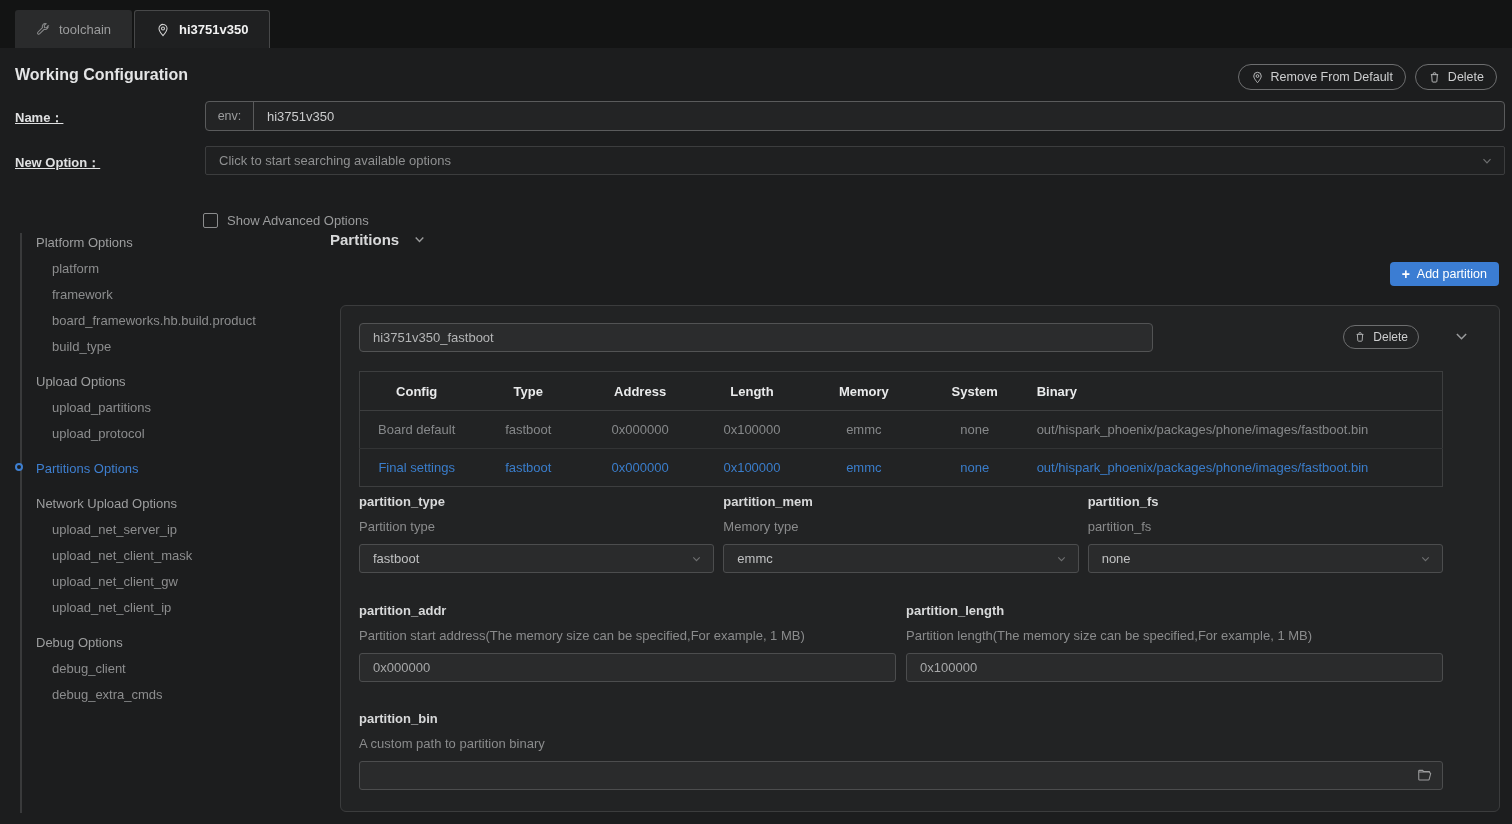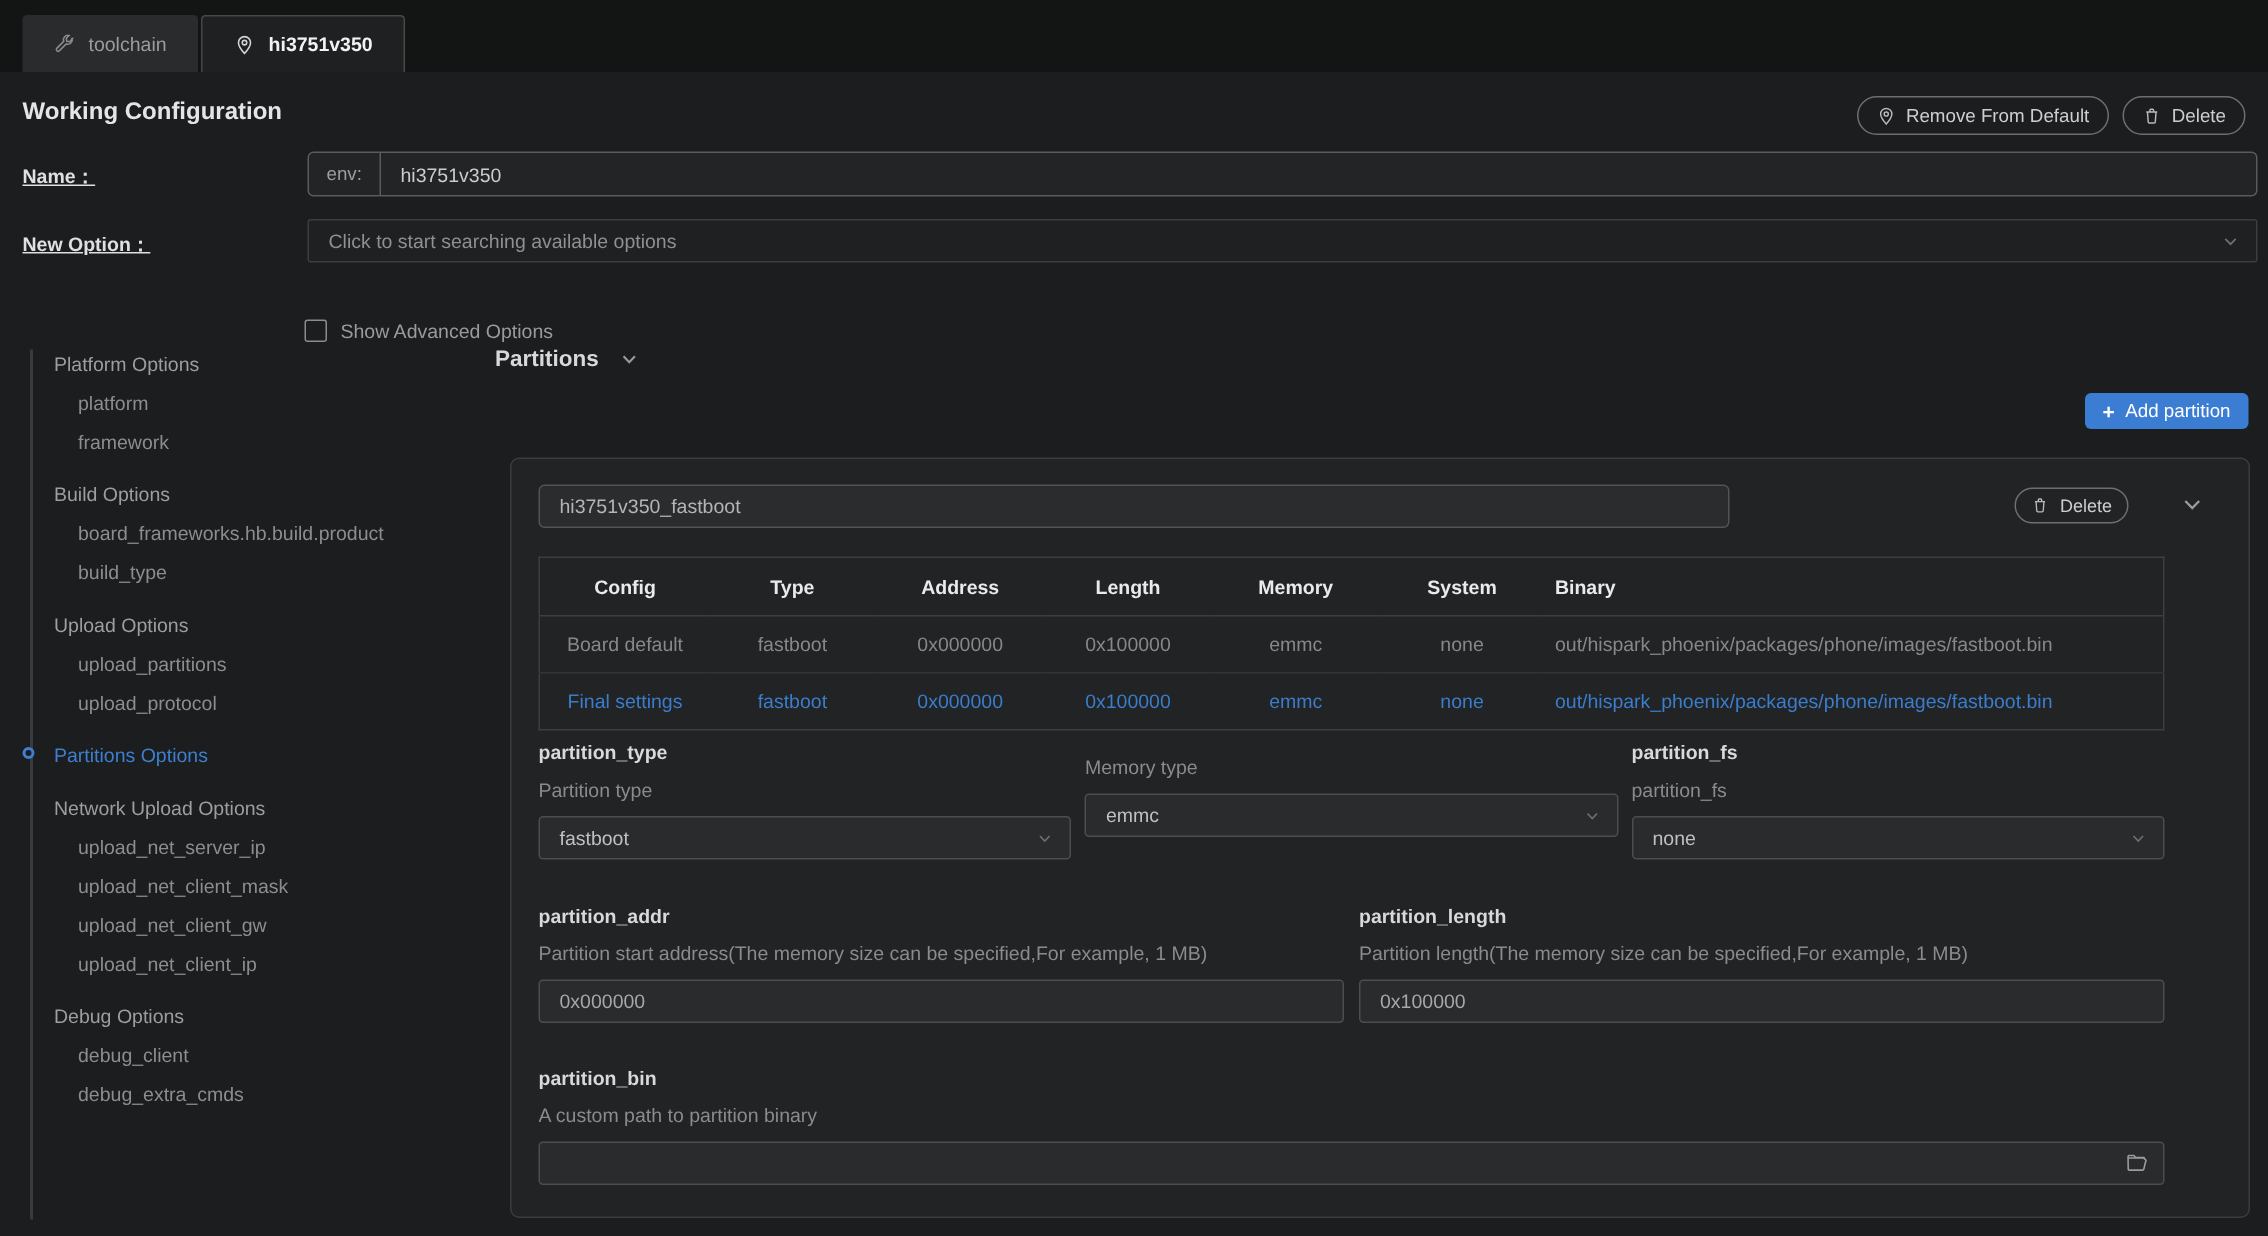--- a/index.html
+++ b/index.html
@@ -220,21 +220,20 @@
   <div class="checkbox"></div>
   <span class="adv-label">Show Advanced Options</span>
 </div>
 
 <div class="sidebar">
   <div class="rail"></div>
   <ul class="nav-list">
     <li class="nav-item group">Platform Options</li>
     <li class="nav-item child">platform</li>
     <li class="nav-item child">framework</li>
-    <li class="nav-item group">Build Options</li>
     <li class="nav-item child">board_frameworks.hb.build.product</li>
     <li class="nav-item child">build_type</li>
     <li class="nav-item group">Upload Options</li>
     <li class="nav-item child">upload_partitions</li>
     <li class="nav-item child">upload_protocol</li>
     <li class="nav-item group selected">
       <span class="nav-dot"></span>
       <span>Partitions Options</span>
     </li>
     <li class="nav-item group">Network Upload Options</li>
@@ -331,20 +330,21 @@
       <div class="fselect">
         <span class="val">fastboot</span>
         <span class="sel-chev">
           <svg width="11" height="11" viewBox="0 0 12 12" fill="none" stroke="currentColor" stroke-width="1.2">
               <path d="M2.5 4.2 6 7.8 9.5 4.2"></path>
             </svg>
         </span>
       </div>
     </div>
     <div class="fcol">
+      <div class="flabel">partition_mem</div>
       <div class="fdesc">Memory type</div>
       <div class="fselect">
         <span class="val">emmc</span>
         <span class="sel-chev">
           <svg width="11" height="11" viewBox="0 0 12 12" fill="none" stroke="currentColor" stroke-width="1.2">
               <path d="M2.5 4.2 6 7.8 9.5 4.2"></path>
             </svg>
         </span>
       </div>
     </div>

